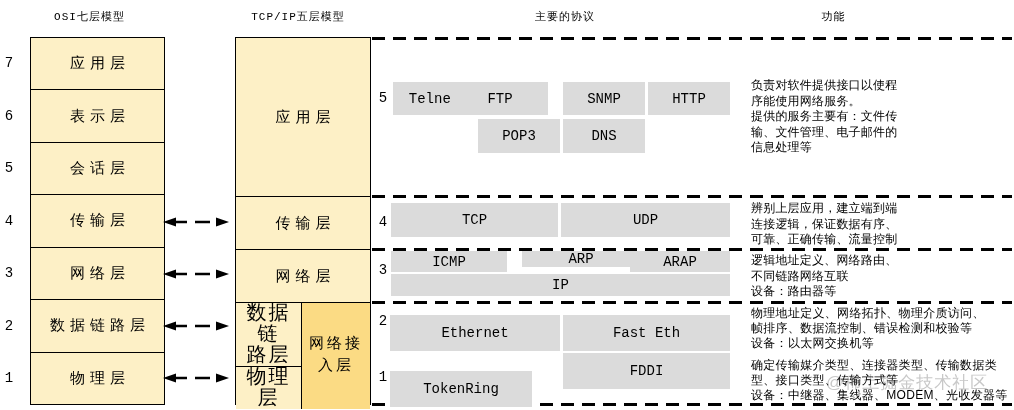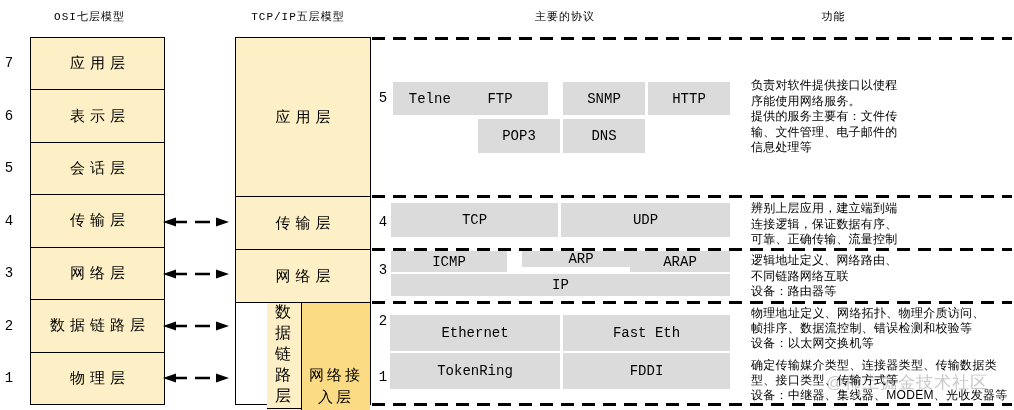--- a/index.html
+++ b/index.html
@@ -35,23 +35,22 @@
     font-size:15px;letter-spacing:5px;padding-left:5px;box-sizing:border-box;flex:0 0 auto;
   }
   .tcp-sec + .tcp-sec, .tcp-bottom{border-top:1px solid #000;}
   .tcp-bottom{display:flex;flex:1 1 auto;box-sizing:border-box;}
   .tcp-bottom-left{
     width:66px;border-right:1px solid #000;box-sizing:border-box;
     display:flex;flex-direction:column;
   }
   .tcp-small{
     flex:1;background:var(--cream);display:flex;align-items:center;justify-content:center;
-    text-align:center;font-size:16px;letter-spacing:2px;line-height:21px;white-space:pre-line;
+    text-align:center;font-size:20px;letter-spacing:2px;line-height:21px;white-space:pre-line;
     box-sizing:border-box;
-    margin-left:31px;
   }
   .tcp-small + .tcp-small{border-top:1px solid #000;}
   .tcp-access{
     flex:1;background:var(--gold);display:flex;align-items:center;justify-content:center;
     text-align:center;font-size:15px;letter-spacing:3px;line-height:22px;white-space:pre-line;
   }
   
   .arrow{position:absolute;left:163px;width:66px;height:12px;}
   
   .dash-line{
@@ -163,21 +162,21 @@
   <div class="proto" style="left:391px;top:203px;width:167px;height:34px">TCP</div>
   <div class="proto" style="left:561px;top:203px;width:169px;height:34px">UDP</div>
 
   <div class="proto" style="left:391px;top:251px;width:116px;height:21px">ICMP</div>
   <div class="proto" style="left:522px;top:251px;width:118px;height:16px">ARP</div>
   <div class="proto" style="left:630px;top:251px;width:100px;height:21px">ARAP</div>
   <div class="proto" style="left:391px;top:274px;width:339px;height:22px">IP</div>
 
   <div class="proto" style="left:390px;top:315px;width:170px;height:36px">Ethernet</div>
   <div class="proto" style="left:563px;top:315px;width:167px;height:36px">Fast Eth</div>
-  <div class="proto" style="left:390px;top:353px;width:170px;height:36px">TokenRing</div>
+  <div class="proto" style="left:390px;top:371px;width:142px;height:36px">TokenRing</div>
   <div class="proto" style="left:563px;top:353px;width:167px;height:36px">FDDI</div>
 
   <div class="fn" style="top:78px">负责对软件提供接口以使程
 序能使用网络服务。
 提供的服务主要有：文件传
 输、文件管理、电子邮件的
 信息处理等</div>
   <div class="fn" style="top:201px">辨别上层应用，建立端到端
 连接逻辑，保证数据有序、
 可靠、正确传输、流量控制</div>

